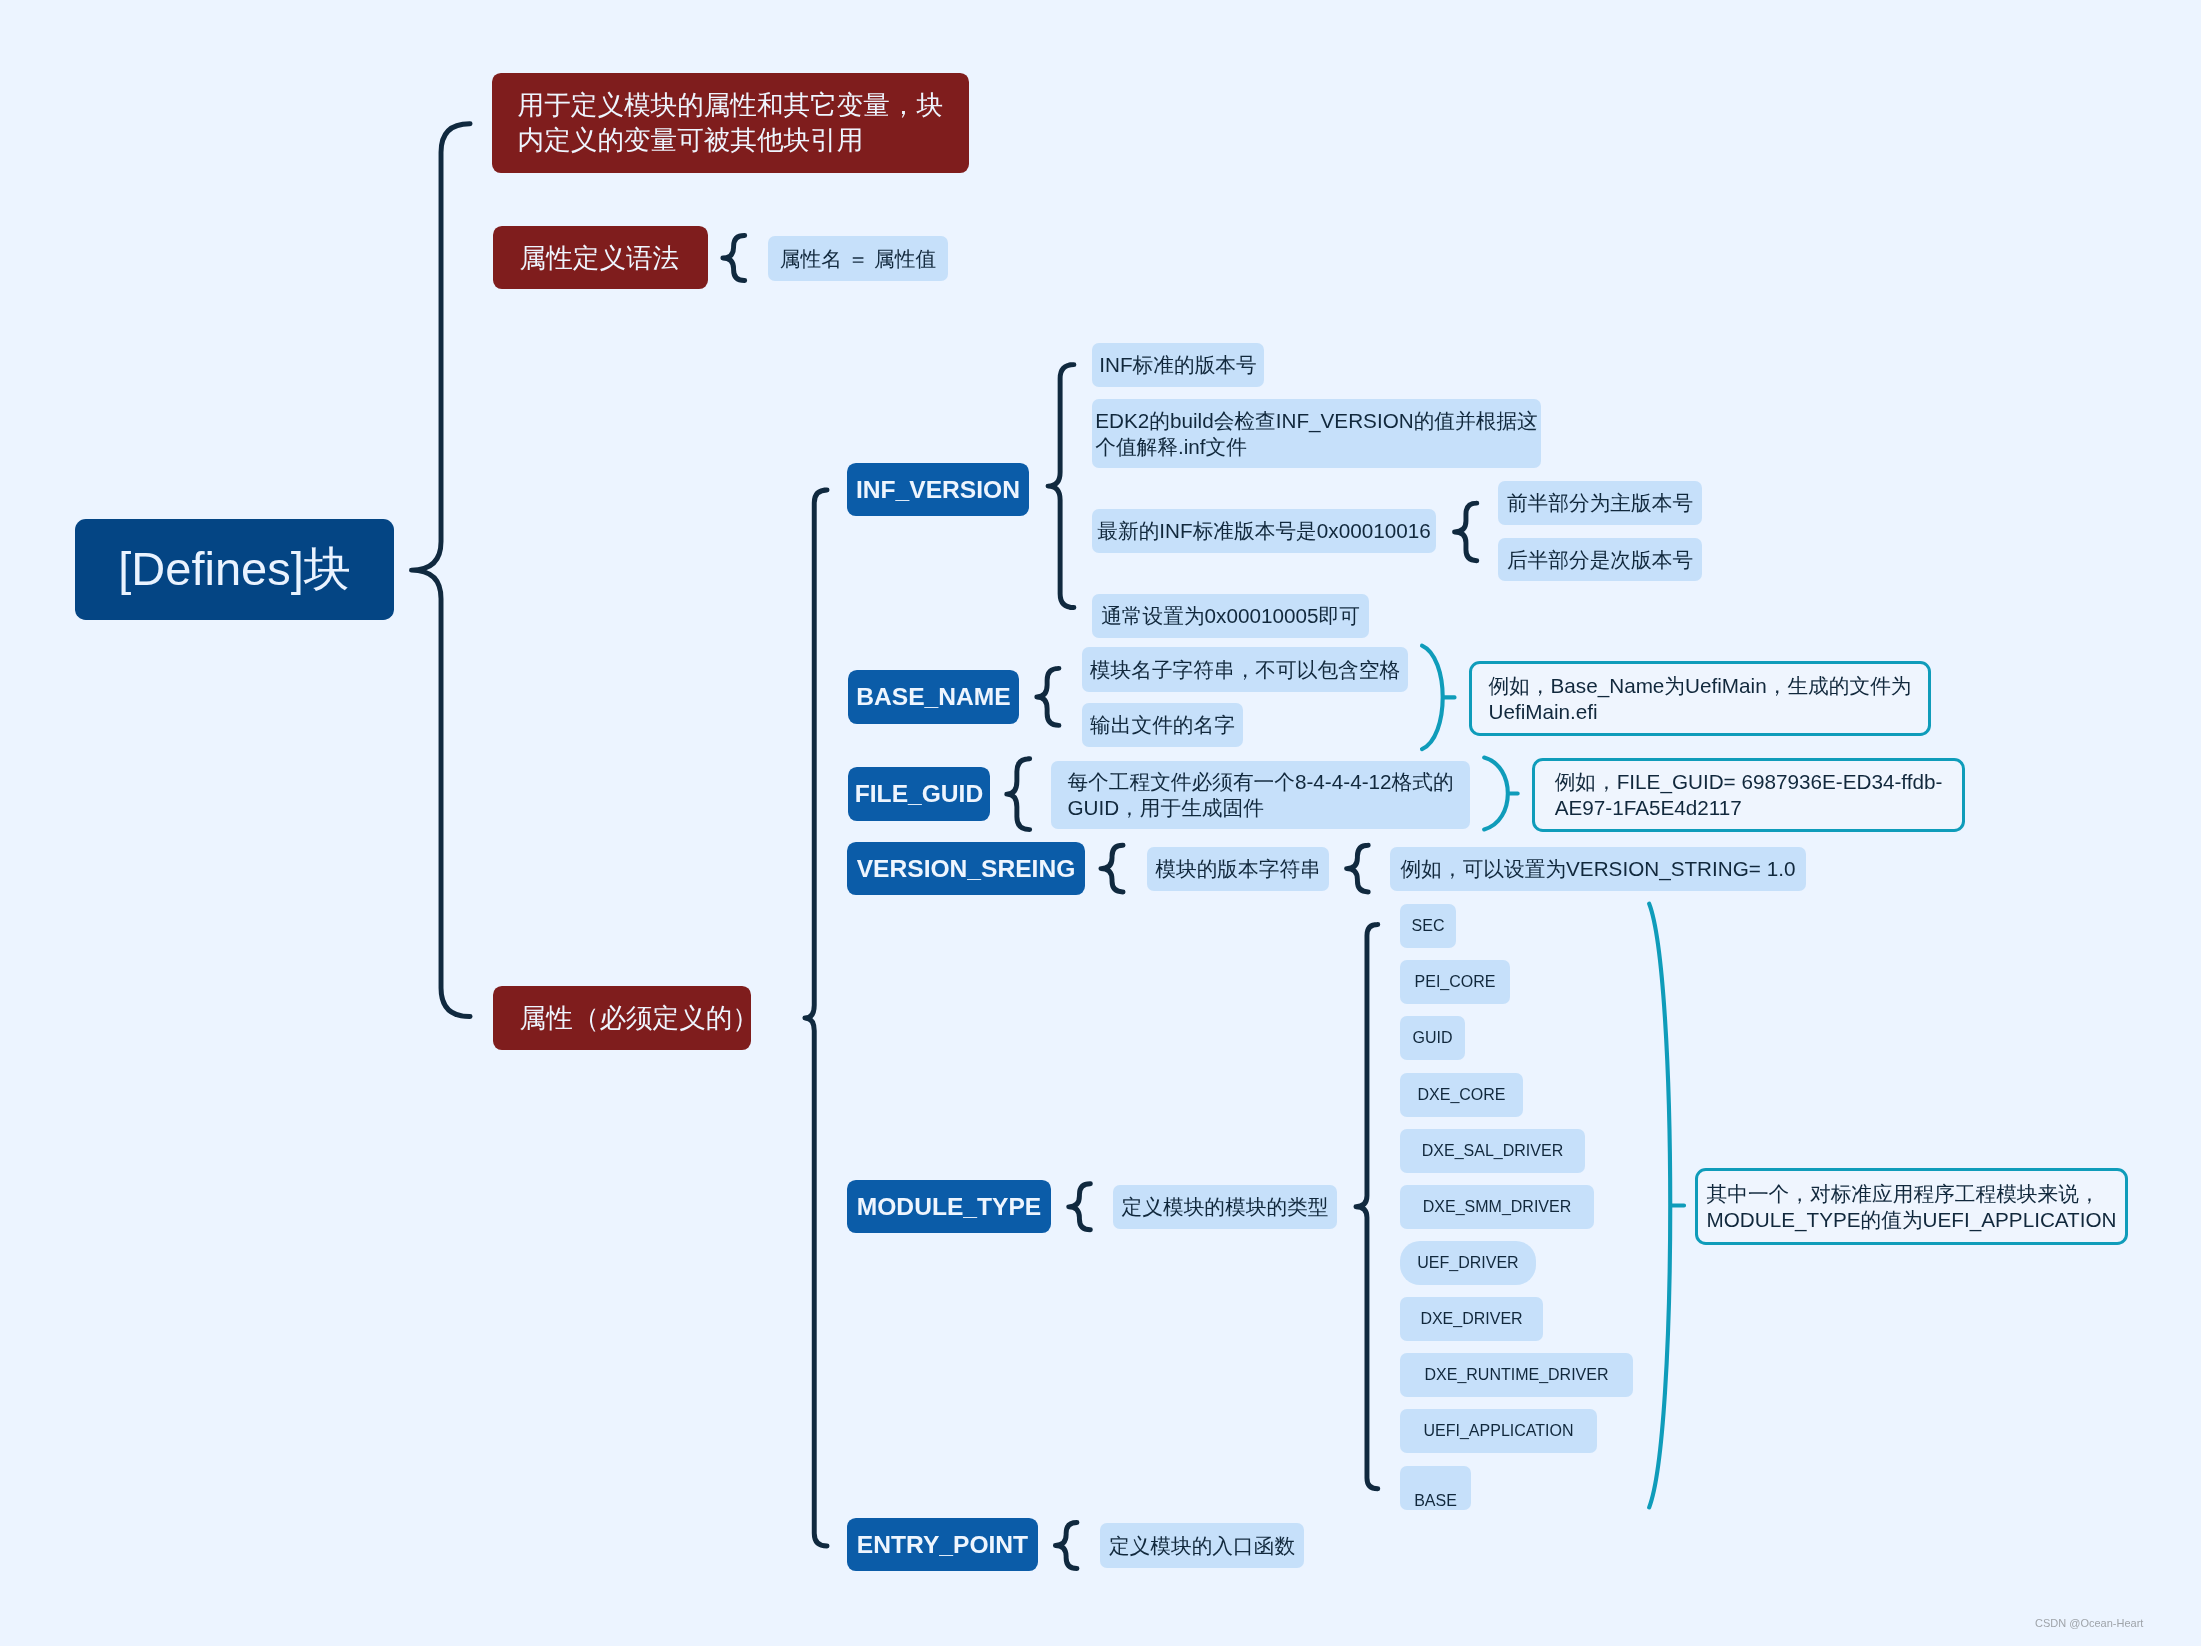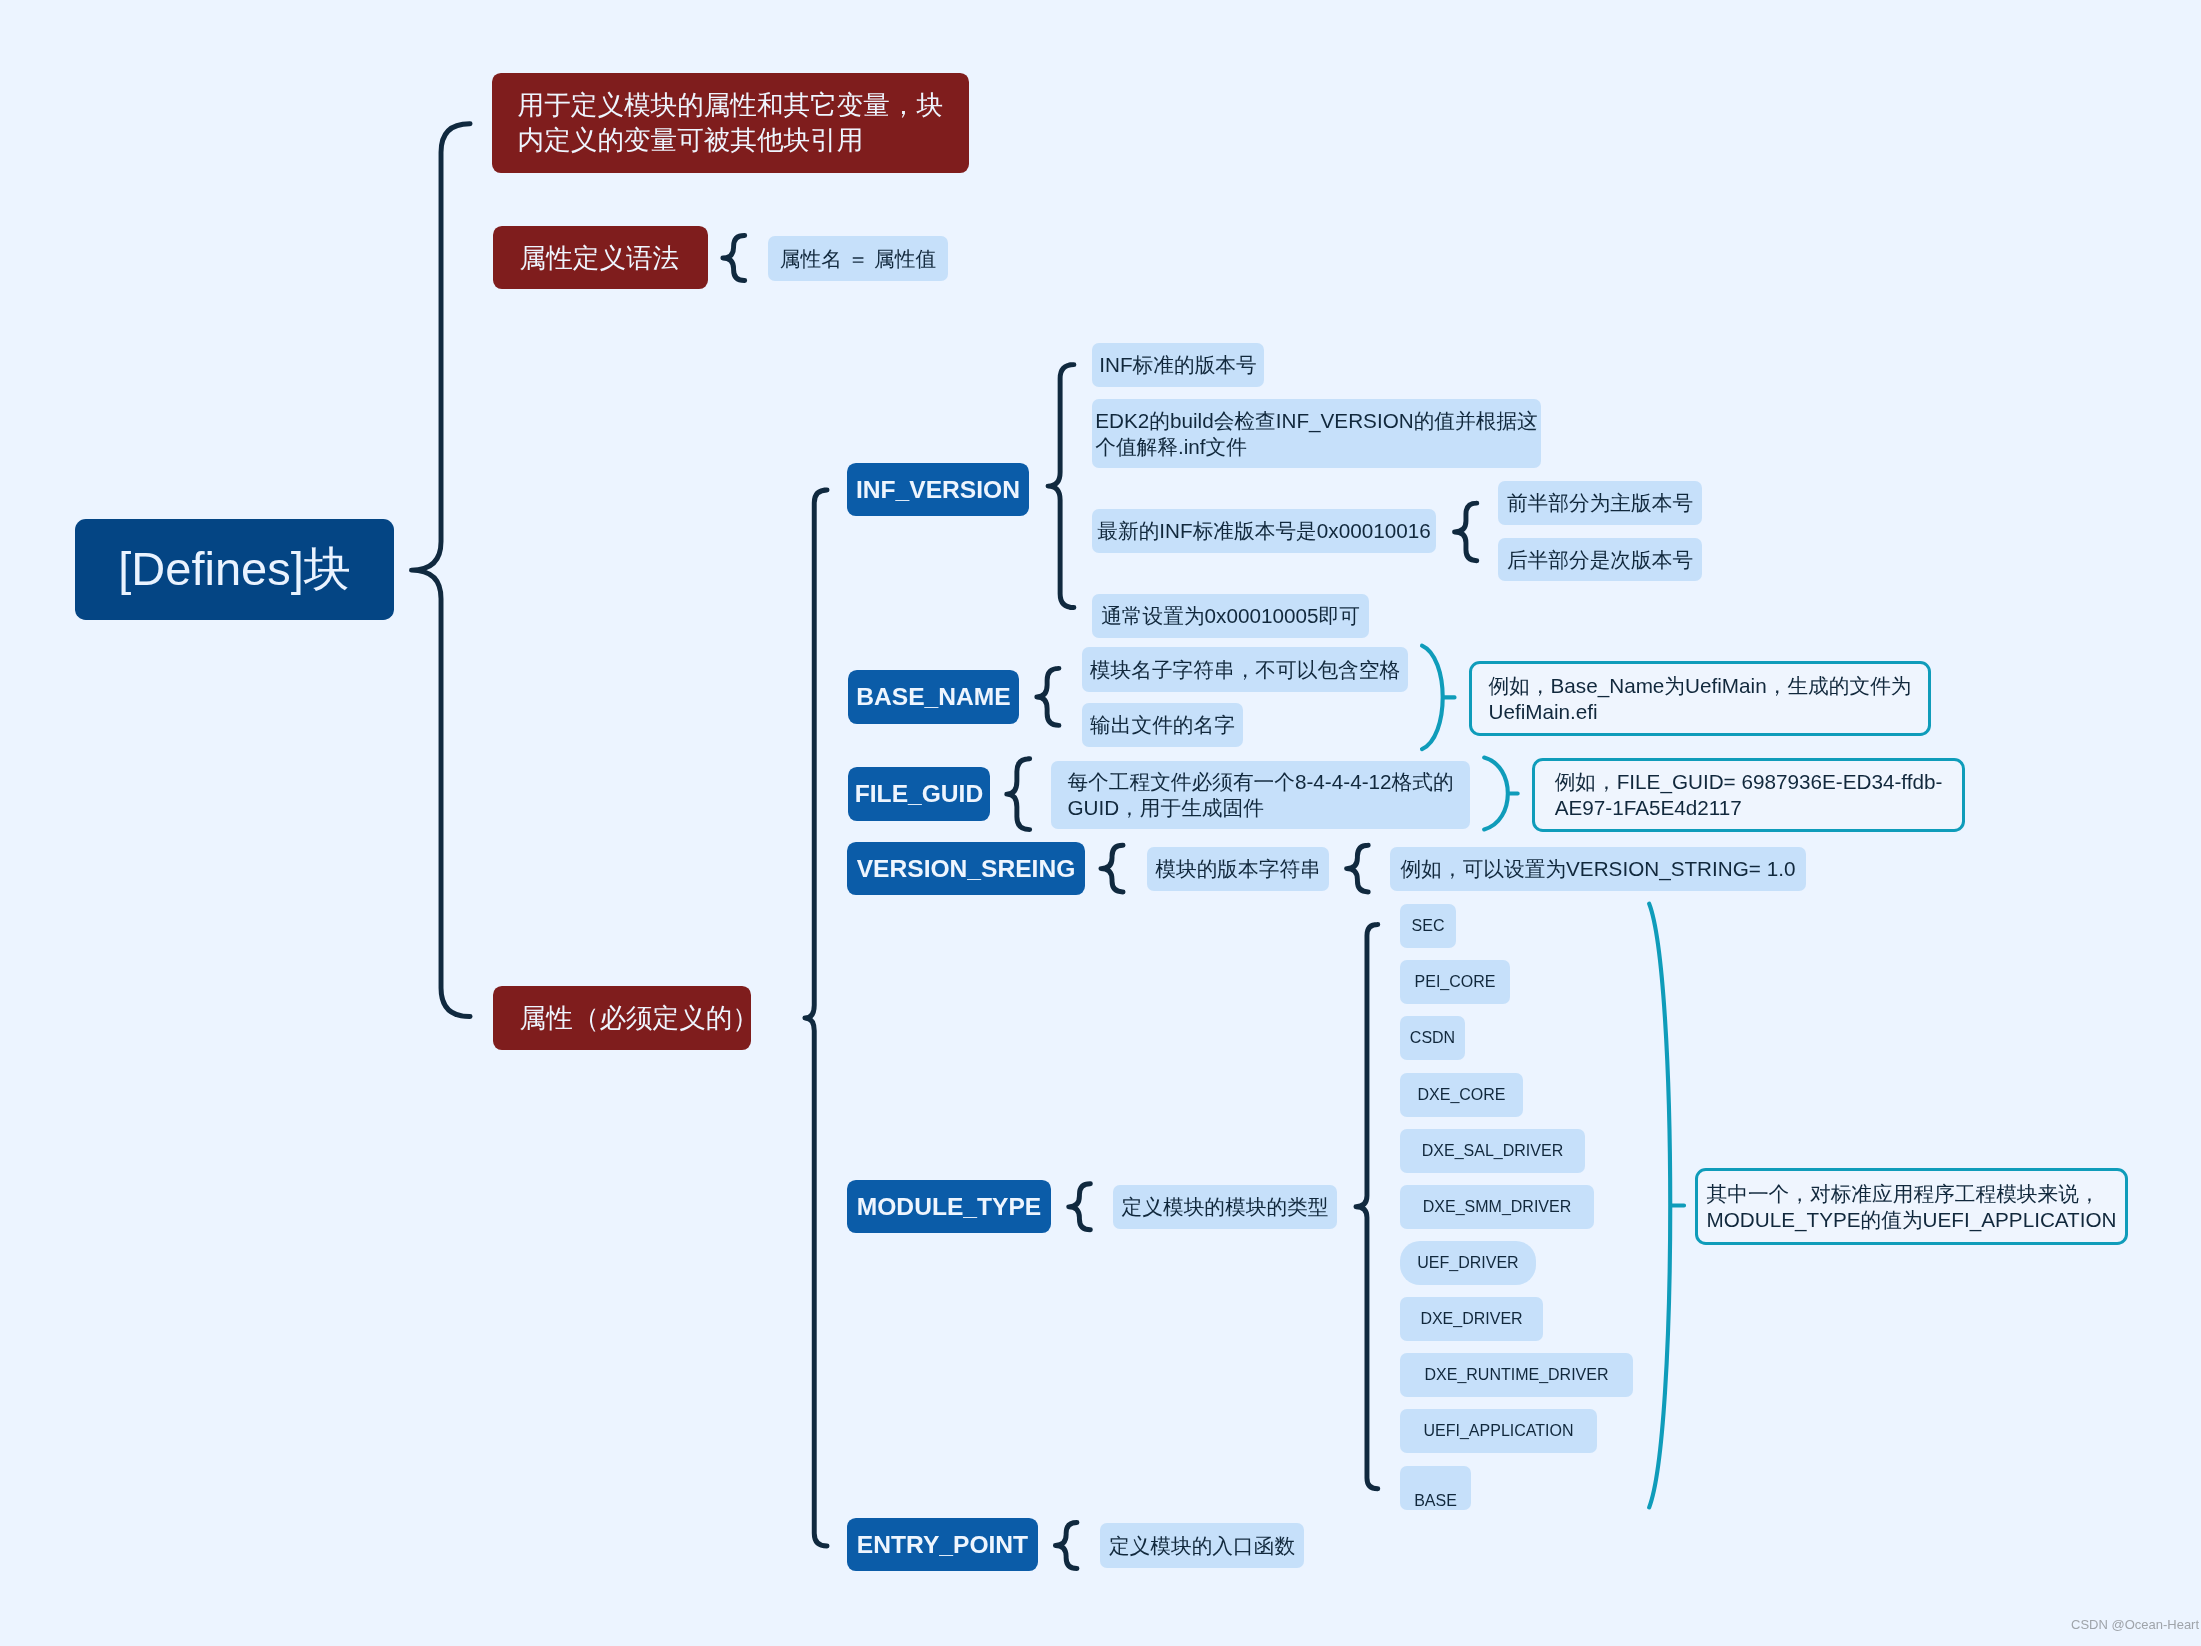--- a/index.html
+++ b/index.html
@@ -7,21 +7,21 @@
        font-family:"Liberation Sans",sans-serif;overflow:hidden;position:relative;}
   #stage{position:absolute;left:0;top:0;width:2202px;height:1646px;}
   svg.links{position:absolute;left:0;top:0;width:2202px;height:1646px;overflow:visible;}
   .node{position:absolute;box-sizing:border-box;display:flex;align-items:center;white-space:pre;}
   .root{background:#044584;color:#eaf3ff;border-radius:10.8px;font-size:47px;justify-content:center;}
   .key{background:#0b5ca8;color:#eef5fe;border-radius:8.9px;font-weight:700;font-size:24.6px;justify-content:center;}
   .lvl1{background:#7f1d1d;color:#eef5fe;border-radius:8.9px;font-size:26.6px;}
   .bub{background:#c6e0fa;color:#11283c;border-radius:6.9px;font-size:20.7px;justify-content:center;}
   .out{background:#eff5fe;color:#11283c;border-radius:10.8px;border:3.2px solid #0f9cba;font-size:20.7px;justify-content:center;}
   .type{font-size:16px;}
-  .wm{position:absolute;color:#9fa4aa;font-size:13px;white-space:nowrap;margin-left:36px;}
+  .wm{position:absolute;color:#9fa4aa;font-size:11px;white-space:nowrap;}
 </style>
 </head>
 <body>
 
 <div id="stage">
   <svg class="links" viewBox="0 0 2235 1671" xmlns="http://www.w3.org/2000/svg">
     <g fill="none" stroke-linecap="round" stroke-linejoin="round">
       <path d="M477.0 125.6 H476.5 Q447.5 125.6 447.5 154.6 V549.8 Q447.5 578.8 417.5 578.8 Q447.5 578.8 447.5 607.8 V1003.0 Q447.5 1032.0 476.5 1032.0 H477.0" stroke="#10293f" stroke-width="5"></path>
       <path d="M755.8 239.0 H755.5 Q744.5 239.0 744.5 250.0 V250.9 Q744.5 261.9 733.6 261.9 Q744.5 261.9 744.5 272.9 V273.8 Q744.5 284.8 755.5 284.8 H755.8" stroke="#10293f" stroke-width="5"></path>
       <path d="M836.6 497.5 H839.4 Q826.4 497.5 826.4 510.5 V1020.5 Q826.4 1033.5 816.9 1033.5 Q826.4 1033.5 826.4 1046.5 V1556.5 Q826.4 1569.5 839.4 1569.5 H836.6" stroke="#10293f" stroke-width="5"></path>
@@ -67,21 +67,21 @@
 GUID，用于生成固件</span></div>
   <div class="node out" style="left:1532px;top:758px;width:433px;height:74px;padding:0 15.8px;line-height:25.6px"><span>例如，FILE_GUID= 6987936E-ED34-ffdb-
 AE97-1FA5E4d2117</span></div>
   <div class="node bub" style="left:1147px;top:847px;width:182px;height:44px;padding:0 9.9px"><span>模块的版本字符串</span></div>
   <div class="node bub" style="left:1390px;top:847px;width:416px;height:44px;padding:0 9.9px"><span>例如，可以设置为VERSION_STRING= 1.0</span></div>
   <div class="node bub" style="left:1113px;top:1185px;width:224px;height:44px;padding:0 9.9px"><span>定义模块的模块的类型</span></div>
   <div class="node out" style="left:1695px;top:1168px;width:433px;height:77px;padding:0 15.8px;line-height:25.6px"><span>其中一个，对标准应用程序工程模块来说，
 MODULE_TYPE的值为UEFI_APPLICATION</span></div>
   <div class="node bub type" style="left:1400px;top:904px;width:56px;height:44px;"><span>SEC</span></div>
   <div class="node bub type" style="left:1400px;top:960px;width:110px;height:44px;"><span>PEI_CORE</span></div>
-  <div class="node bub type" style="left:1400px;top:1016px;width:65px;height:44px;"><span>CSDN</span></div>
+  <div class="node bub type" style="left:1400px;top:1016px;width:65px;height:44px;"><span>GUID</span></div>
   <div class="node bub type" style="left:1400px;top:1073px;width:123px;height:44px;"><span>DXE_CORE</span></div>
   <div class="node bub type" style="left:1400px;top:1129px;width:185px;height:44px;"><span>DXE_SAL_DRIVER</span></div>
   <div class="node bub type" style="left:1400px;top:1185px;width:194px;height:44px;"><span>DXE_SMM_DRIVER</span></div>
   <div class="node bub type" style="left:1400px;top:1241px;width:136px;height:44px;border-radius:20px;"><span>UEF_DRIVER</span></div>
   <div class="node bub type" style="left:1400px;top:1297px;width:143px;height:44px;"><span>DXE_DRIVER</span></div>
   <div class="node bub type" style="left:1400px;top:1353px;width:233px;height:44px;"><span>DXE_RUNTIME_DRIVER</span></div>
   <div class="node bub type" style="left:1400px;top:1409px;width:197px;height:44px;"><span>UEFI_APPLICATION</span></div>
   <div class="node bub type" style="left:1400px;top:1466px;width:71px;height:44px;align-items:flex-end;"><span>BASE</span></div>
   <div class="node bub" style="left:1100px;top:1523px;width:204px;height:45px;padding:0 9.9px"><span>定义模块的入口函数</span></div>
 

